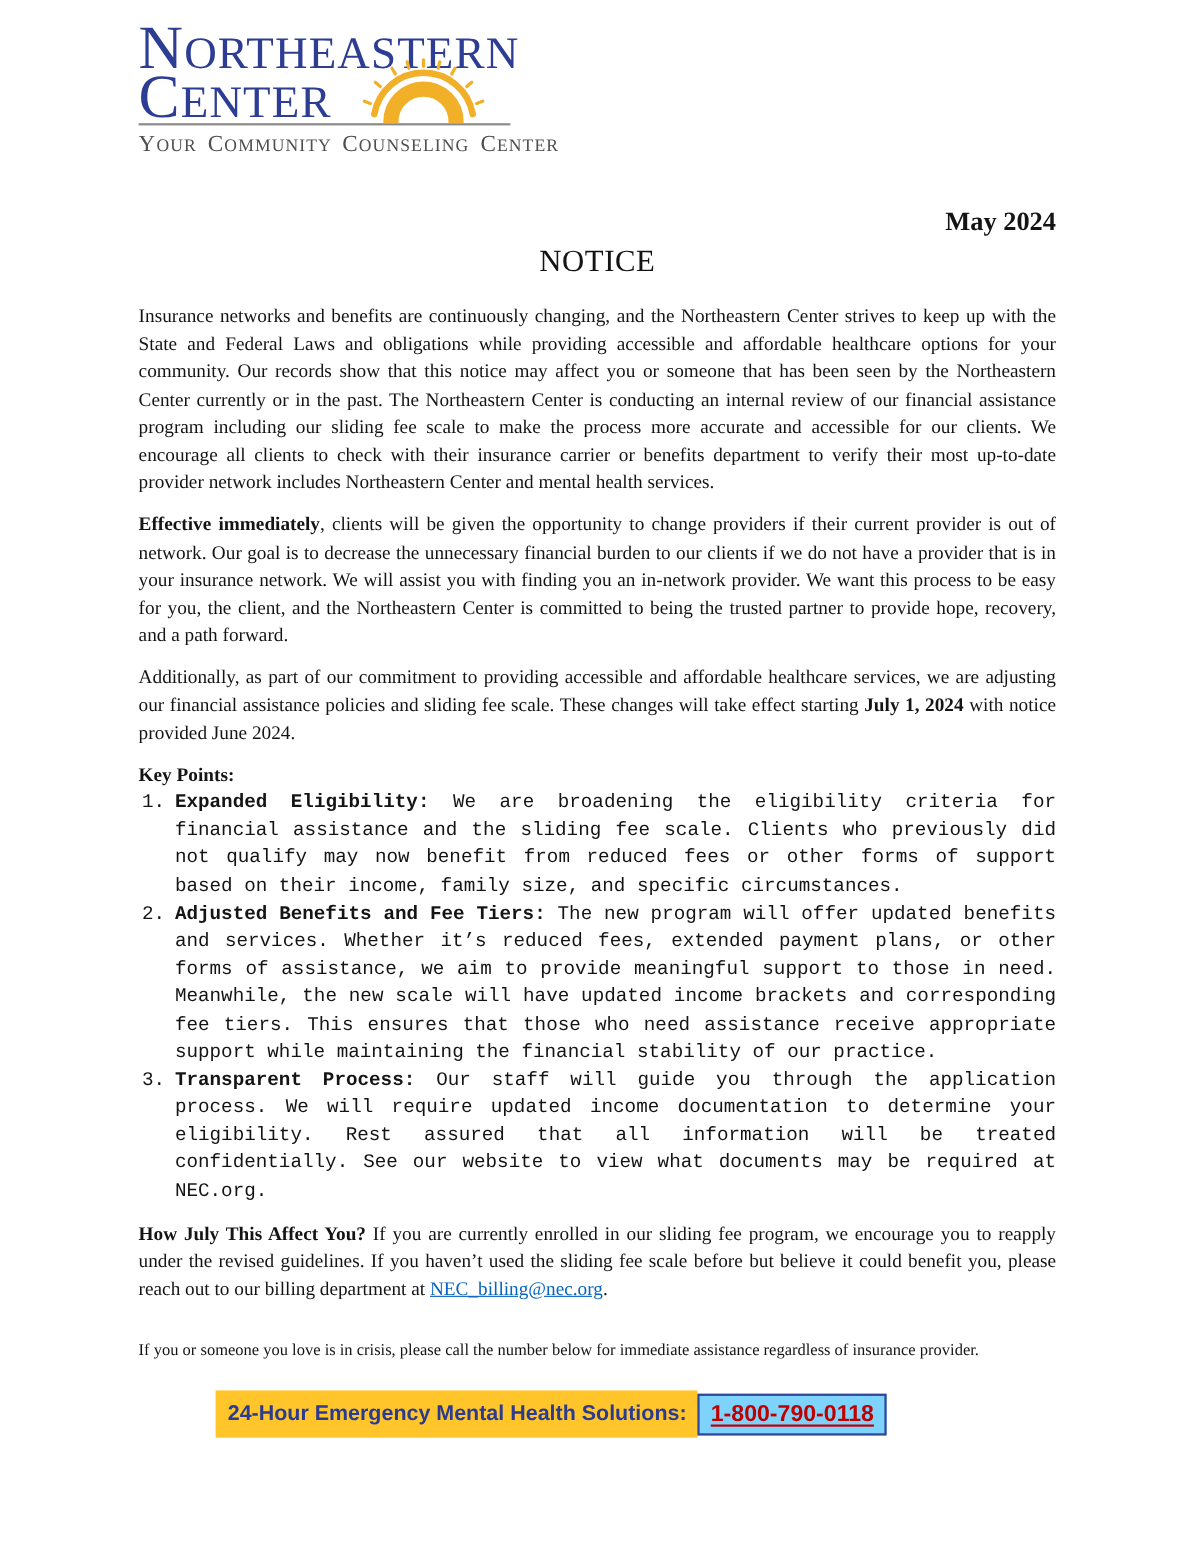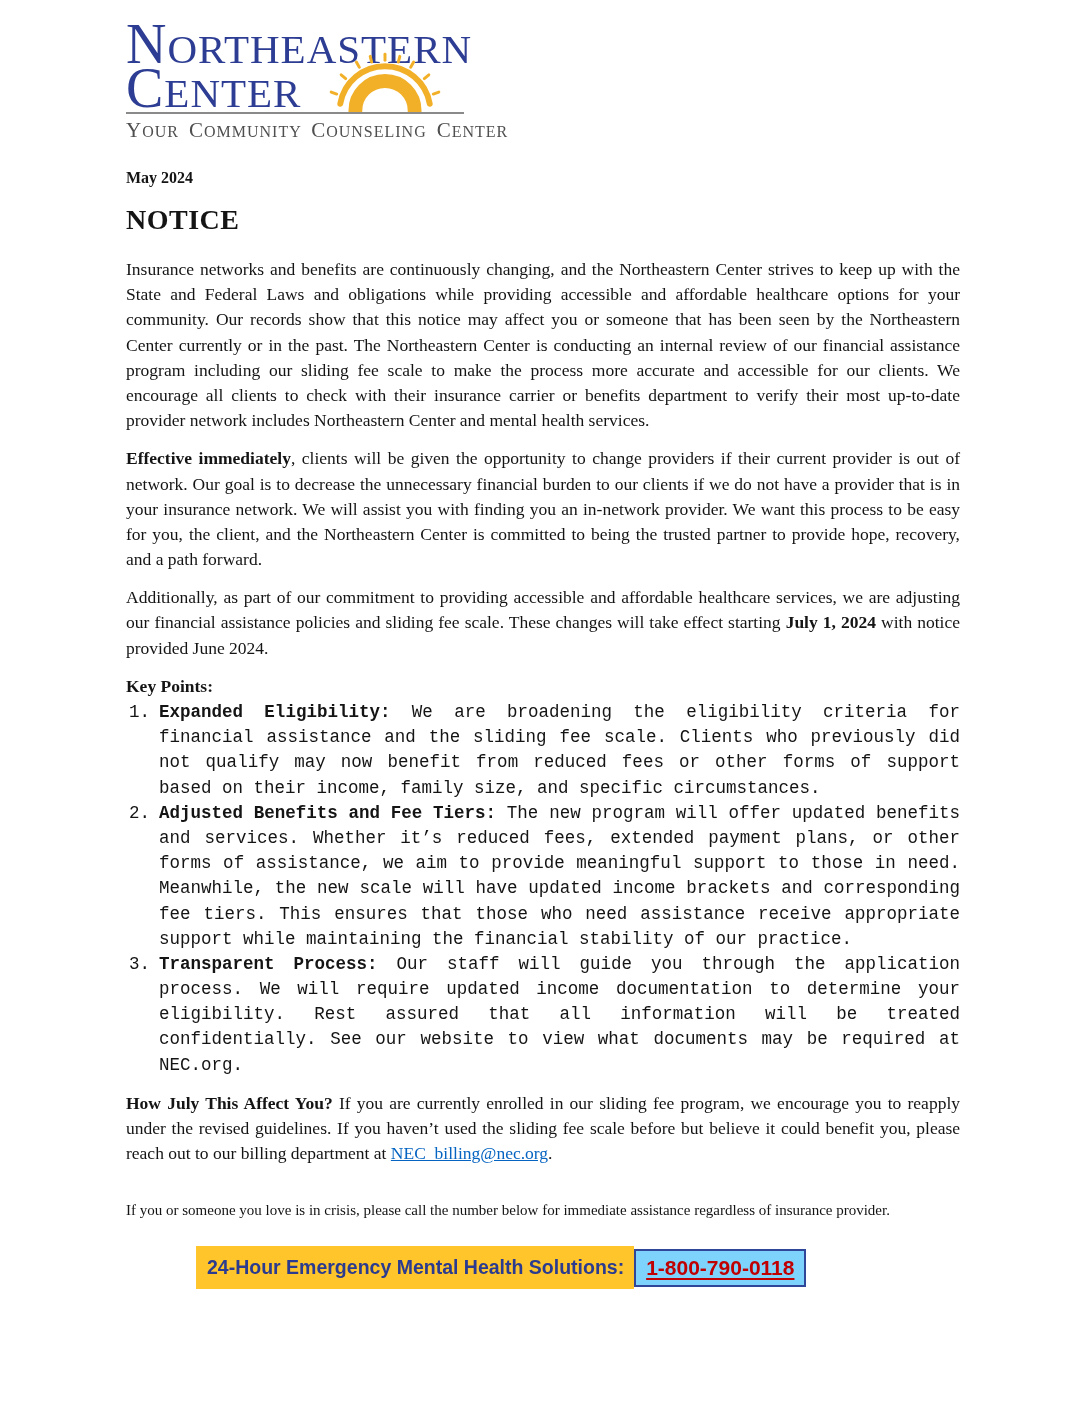--- a/index.html
+++ b/index.html
@@ -27,22 +27,22 @@
   .logo{position:relative;width:420px;}
   .logo-name{color:var(--logo-blue);letter-spacing:1px;line-height:44px;white-space:nowrap;}
   .logo-name .ln{display:block;height:44px;font-size:41px;}
   .logo-name .cap{font-size:56px;}
   .logo-divider{width:338px;height:2px;background:var(--divider-gray);margin-top:2px;}
   .tagline{margin-top:4px;color:var(--tagline-gray);font-size:16px;letter-spacing:1px;word-spacing:5px;white-space:nowrap;}
   .tagline .cap{font-size:21px;letter-spacing:1px;}
   .sun{position:absolute;left:180px;top:28px;width:158px;height:62px;}
 
   
-  .date-line{margin-top:26px;font-size:16px;font-weight:bold;}
-  .page-title{margin-top:17px;font-size:28px;font-weight:bold;letter-spacing:0.5px;}
+  .date-line{margin-top:46px;font-size:24px;font-weight:bold;text-align:right;}
+  .page-title{margin-top:6px;text-align:center;font-size:28px;font-weight:normal;letter-spacing:0.5px;}
 
   
   .body-copy{margin-top:21px;font-size:17.5px;line-height:1.44;}
   .para{text-align:justify;margin-bottom:13px;}
   .para b,.kp-head b{font-weight:bold;}
   a.link{color:var(--link-blue);text-decoration:underline;cursor:pointer;}
   .kp-head{font-weight:bold;margin-bottom:1px;}
   ol.key-points{list-style:none;counter-reset:kp;margin-bottom:13px;}
   ol.key-points li{
     counter-increment:kp;text-align:justify;position:relative;padding-left:33px;font-family:Liberation Mono, monospace;

